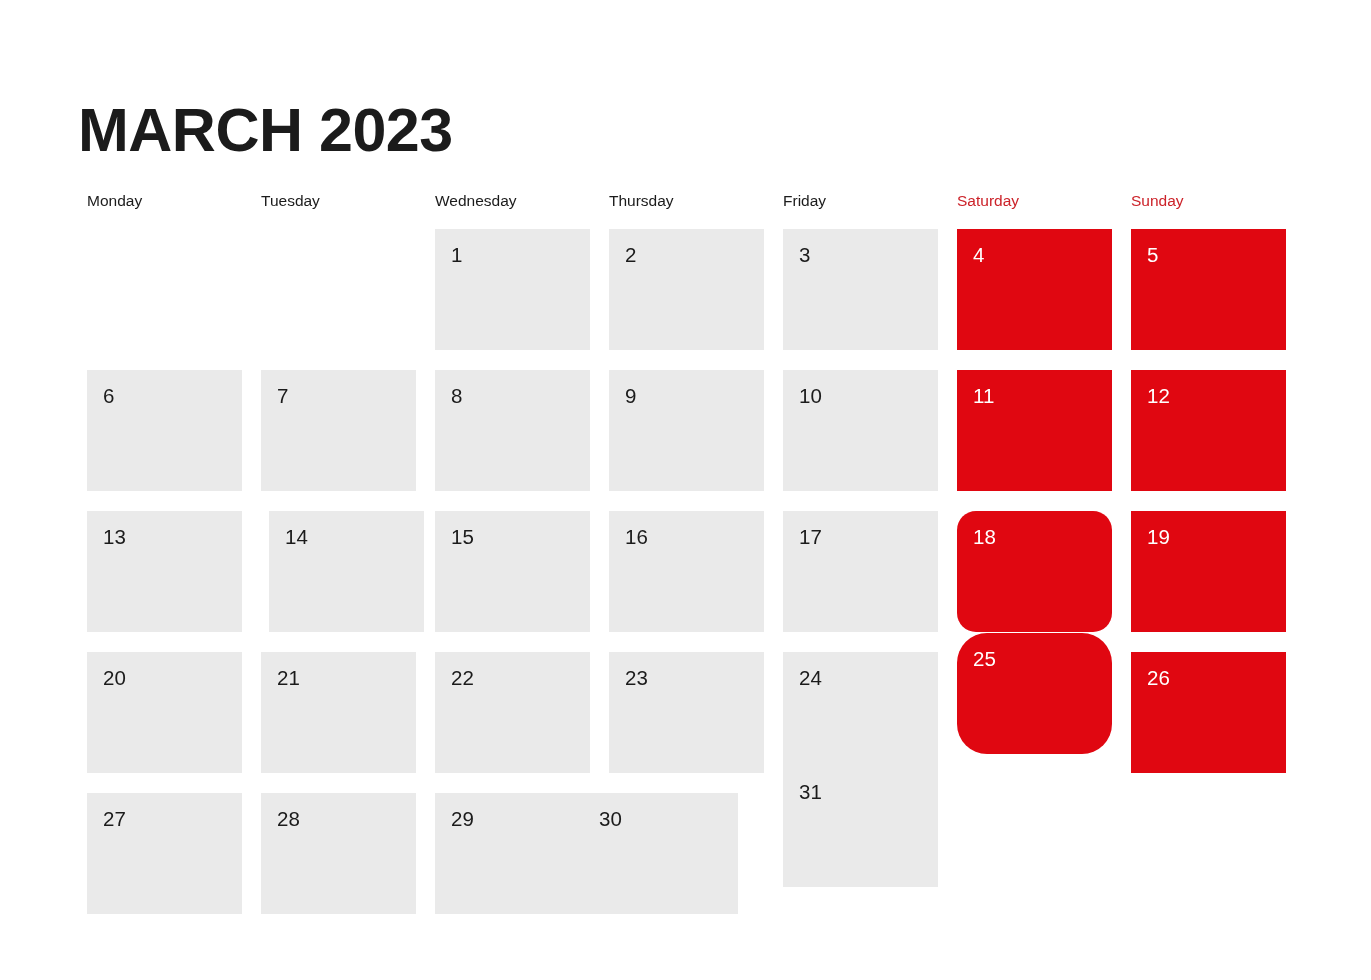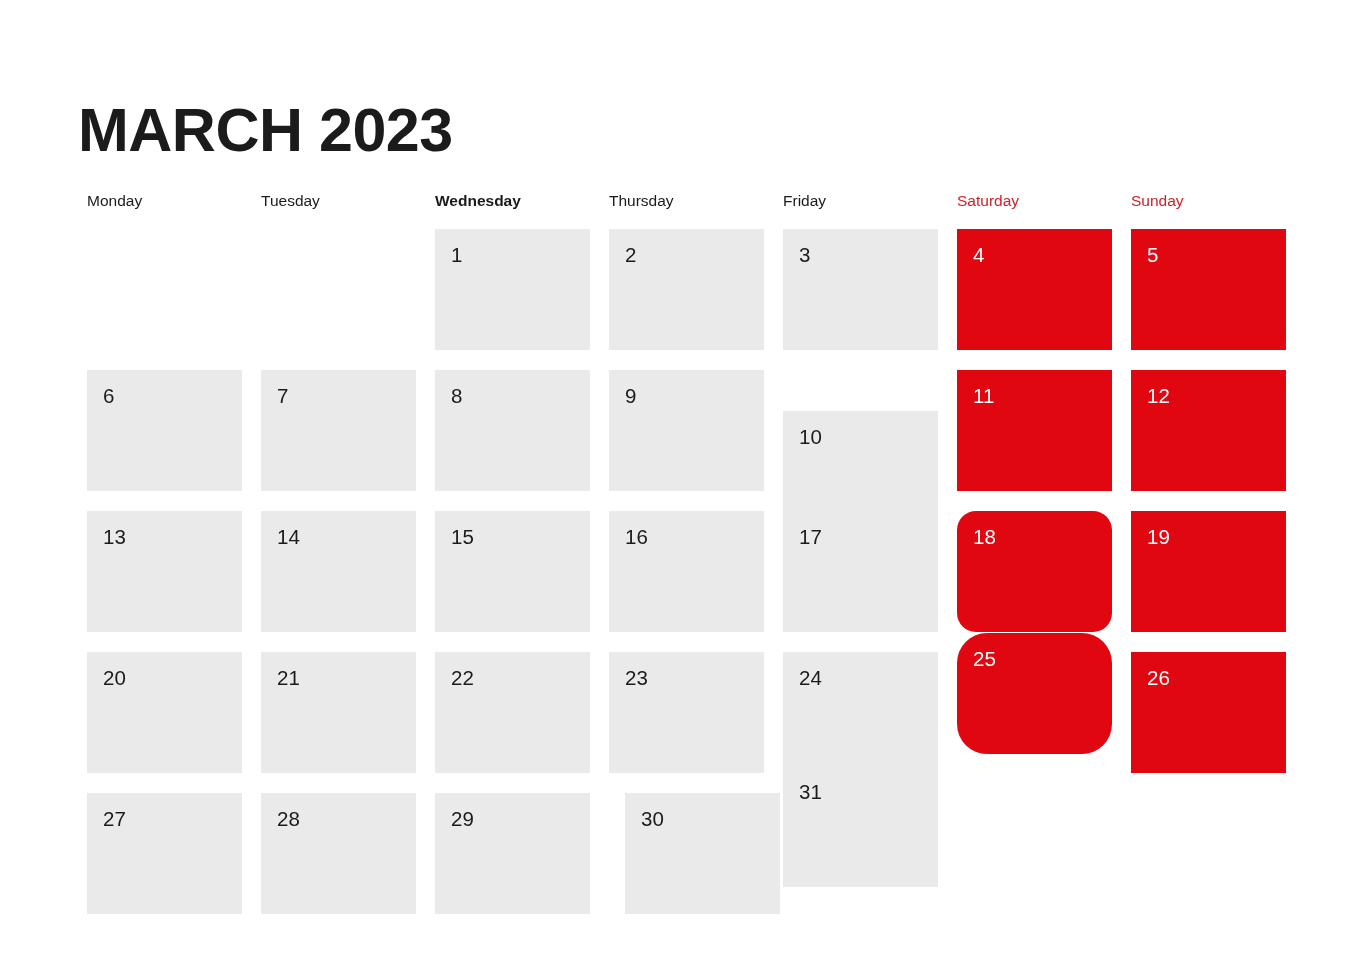--- a/index.html
+++ b/index.html
@@ -96,21 +96,21 @@
 </head>
 <body>
 
 <div id="calendar-root">
 
   <div class="title">MARCH 2023</div>
 
   <div class="weekday-header-row">
       <div class="weekday-header" style="left: 0px;">Monday</div>
       <div class="weekday-header" style="left: 174px;">Tuesday</div>
-      <div class="weekday-header" style="left: 348px; font-weight: bold;">Wednesday</div>
+      <div class="weekday-header" style="left: 348px;">Wednesday</div>
       <div class="weekday-header" style="left: 522px;">Thursday</div>
       <div class="weekday-header" style="left: 696px;">Friday</div>
       <div class="weekday-header weekend" style="left: 870px;">Saturday</div>
       <div class="weekday-header weekend" style="left: 1044px;">Sunday</div>
     </div>
 
   <div class="grid">
       <div class="day-cell empty" style="left: 0px; top: 0px;"></div>
       <div class="day-cell empty" style="left: 174px; top: 0px;"></div>
       <div class="day-cell" style="left: 348px; top: 0px;">
@@ -133,33 +133,33 @@
       </div>
       <div class="day-cell" style="left: 174px; top: 141px;">
         <span class="day-number">7</span>
       </div>
       <div class="day-cell" style="left: 348px; top: 141px;">
         <span class="day-number">8</span>
       </div>
       <div class="day-cell" style="left: 522px; top: 141px;">
         <span class="day-number">9</span>
       </div>
-      <div class="day-cell" style="left: 696px; top: 141px; margin-top: 41px;">
+      <div class="day-cell" style="left: 696px; top: 141px;">
         <span class="day-number">10</span>
       </div>
       <div class="day-cell weekend" style="left: 870px; top: 141px;">
         <span class="day-number">11</span>
       </div>
       <div class="day-cell weekend" style="left: 1044px; top: 141px;">
         <span class="day-number">12</span>
       </div>
       <div class="day-cell" style="left: 0px; top: 282px;">
         <span class="day-number">13</span>
       </div>
-      <div class="day-cell" style="left: 174px; top: 282px;">
+      <div class="day-cell" style="left: 182px; top: 282px;">
         <span class="day-number">14</span>
       </div>
       <div class="day-cell" style="left: 348px; top: 282px;">
         <span class="day-number">15</span>
       </div>
       <div class="day-cell" style="left: 522px; top: 282px;">
         <span class="day-number">16</span>
       </div>
       <div class="day-cell" style="left: 696px; top: 282px;">
         <span class="day-number">17</span>
@@ -193,21 +193,21 @@
       </div>
       <div class="day-cell" style="left: 0px; top: 564px;">
         <span class="day-number">27</span>
       </div>
       <div class="day-cell" style="left: 174px; top: 564px;">
         <span class="day-number">28</span>
       </div>
       <div class="day-cell" style="left: 348px; top: 564px;">
         <span class="day-number">29</span>
       </div>
-      <div class="day-cell" style="left: 538px; top: 564px; text-align: right;">
+      <div class="day-cell" style="left: 496px; top: 564px; text-align: right;">
         <span class="day-number">30</span>
       </div>
       <div class="day-cell" style="left: 696px; top: 537px;">
         <span class="day-number">31</span>
       </div>
       <div class="day-cell weekend empty" style="left: 870px; top: 564px;"></div>
       <div class="day-cell weekend empty" style="left: 1044px; top: 564px;"></div>
     </div>
 
 </div>

